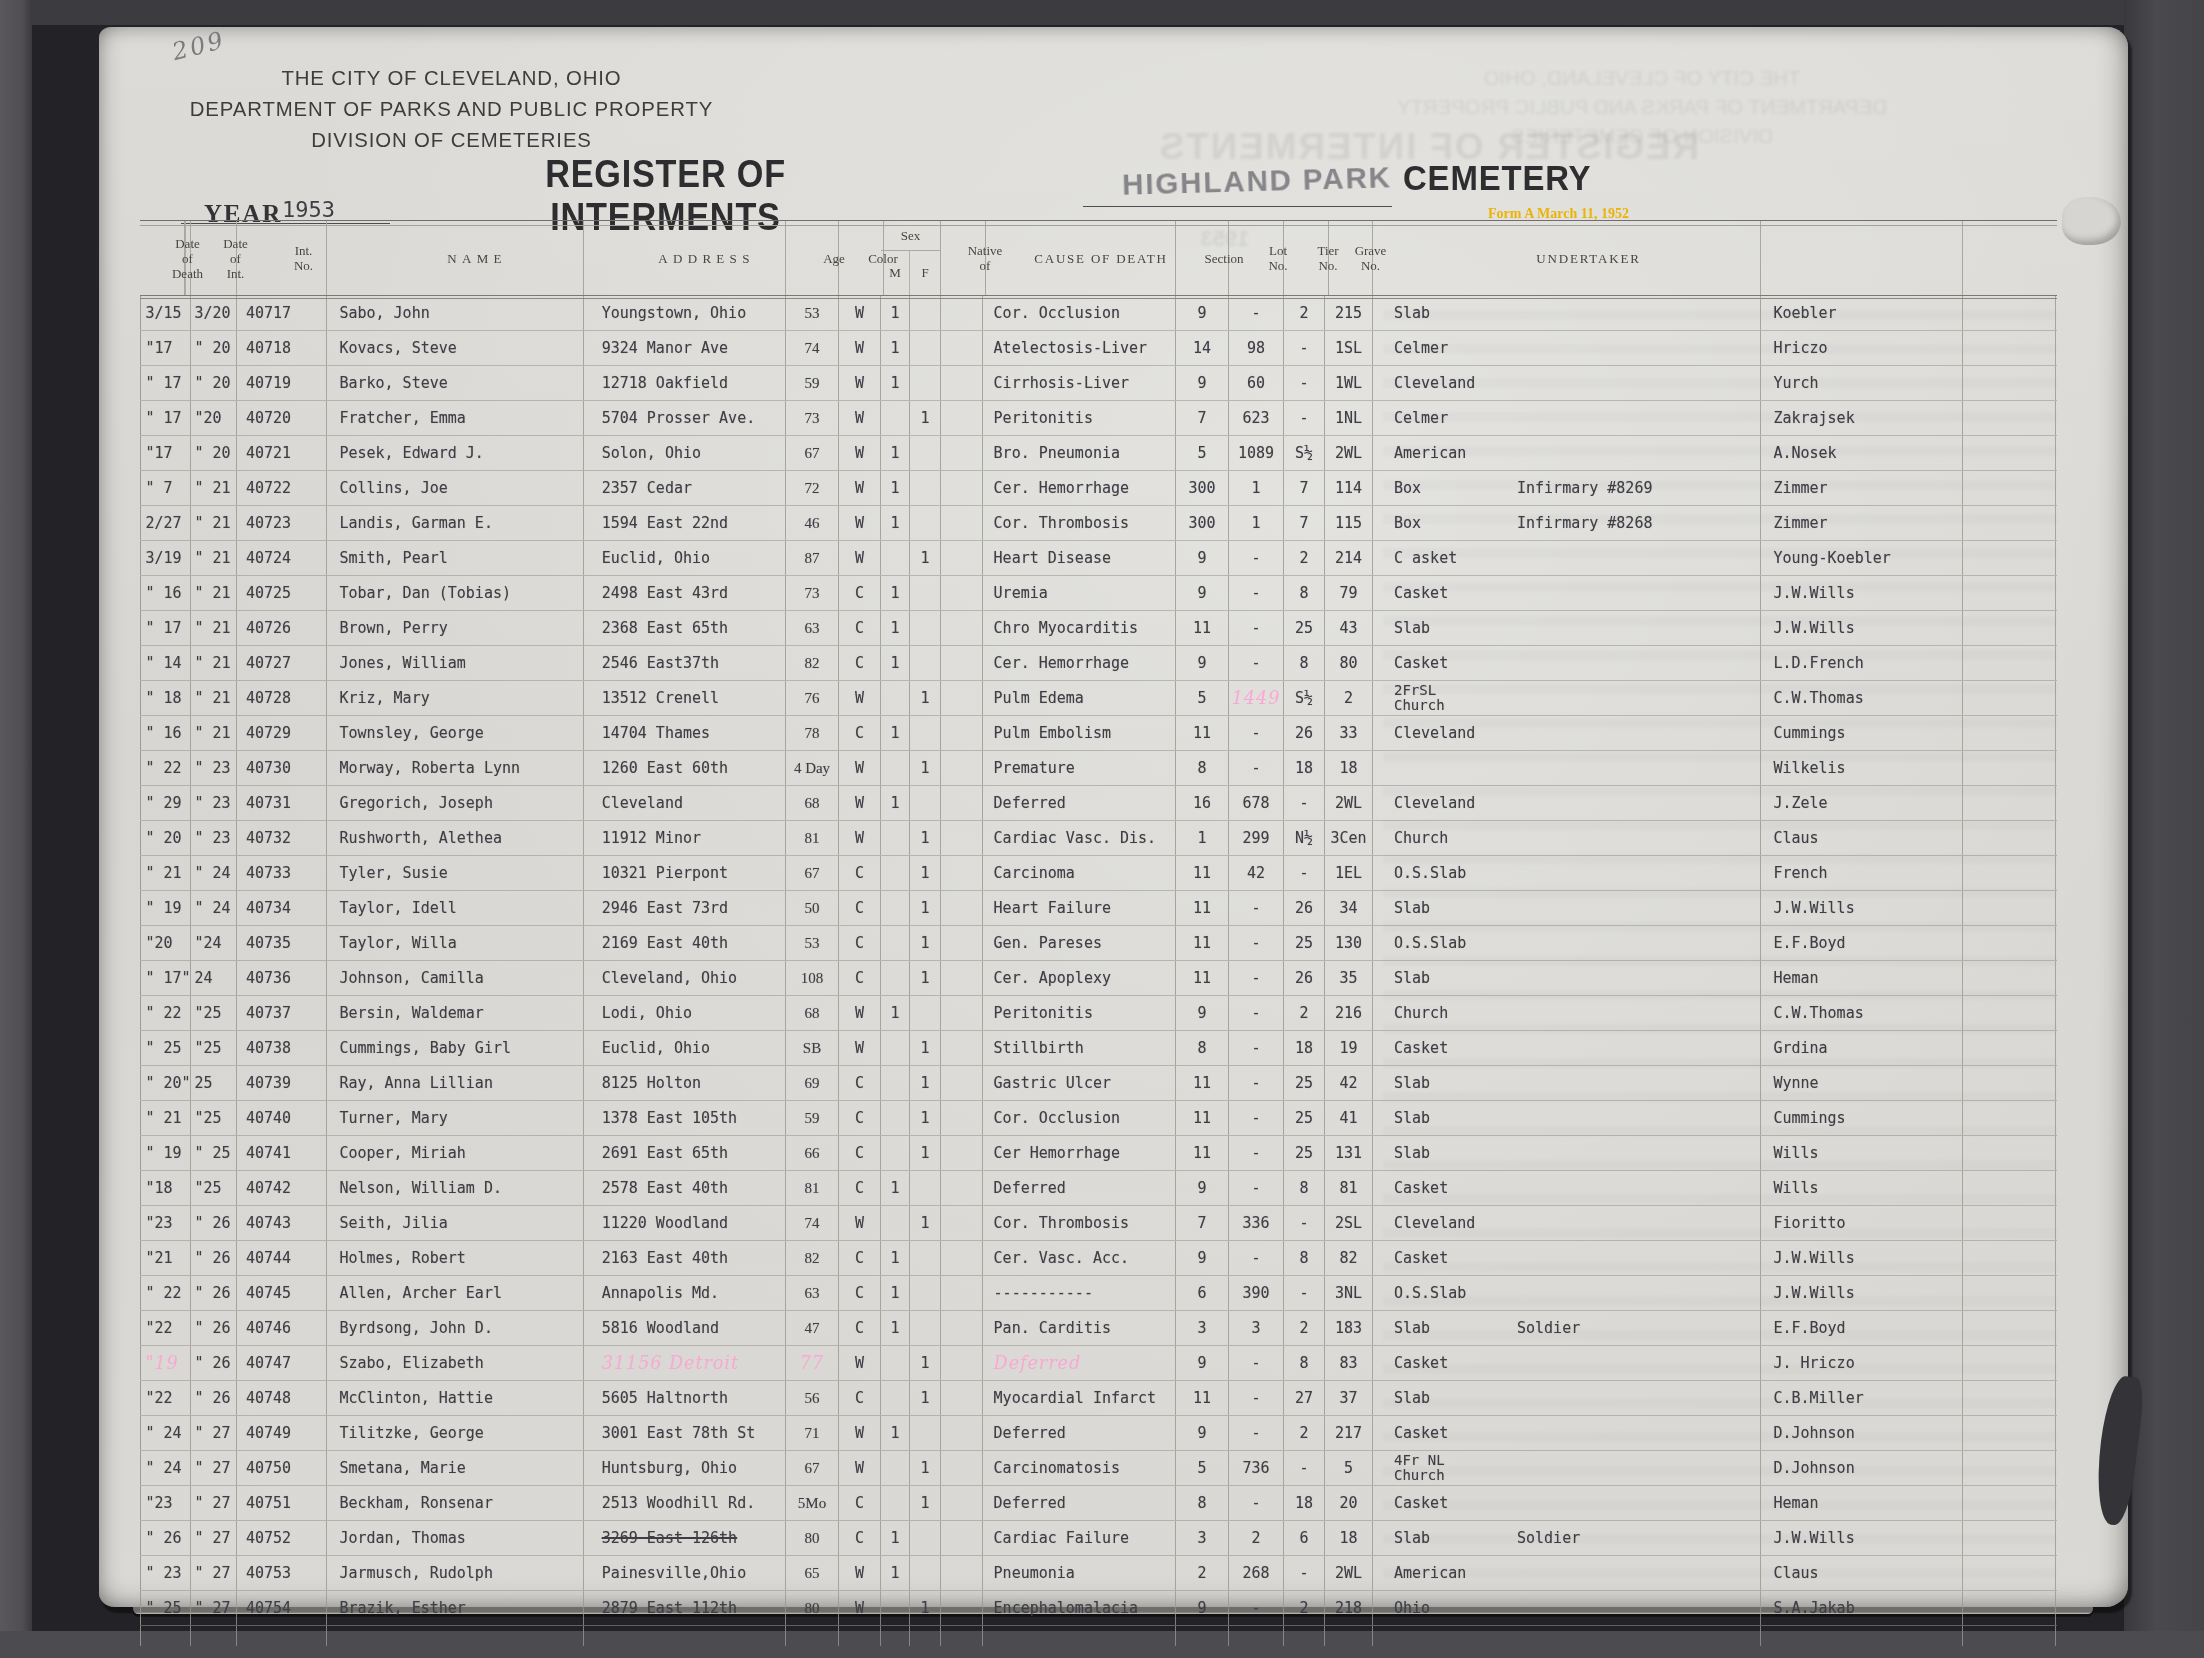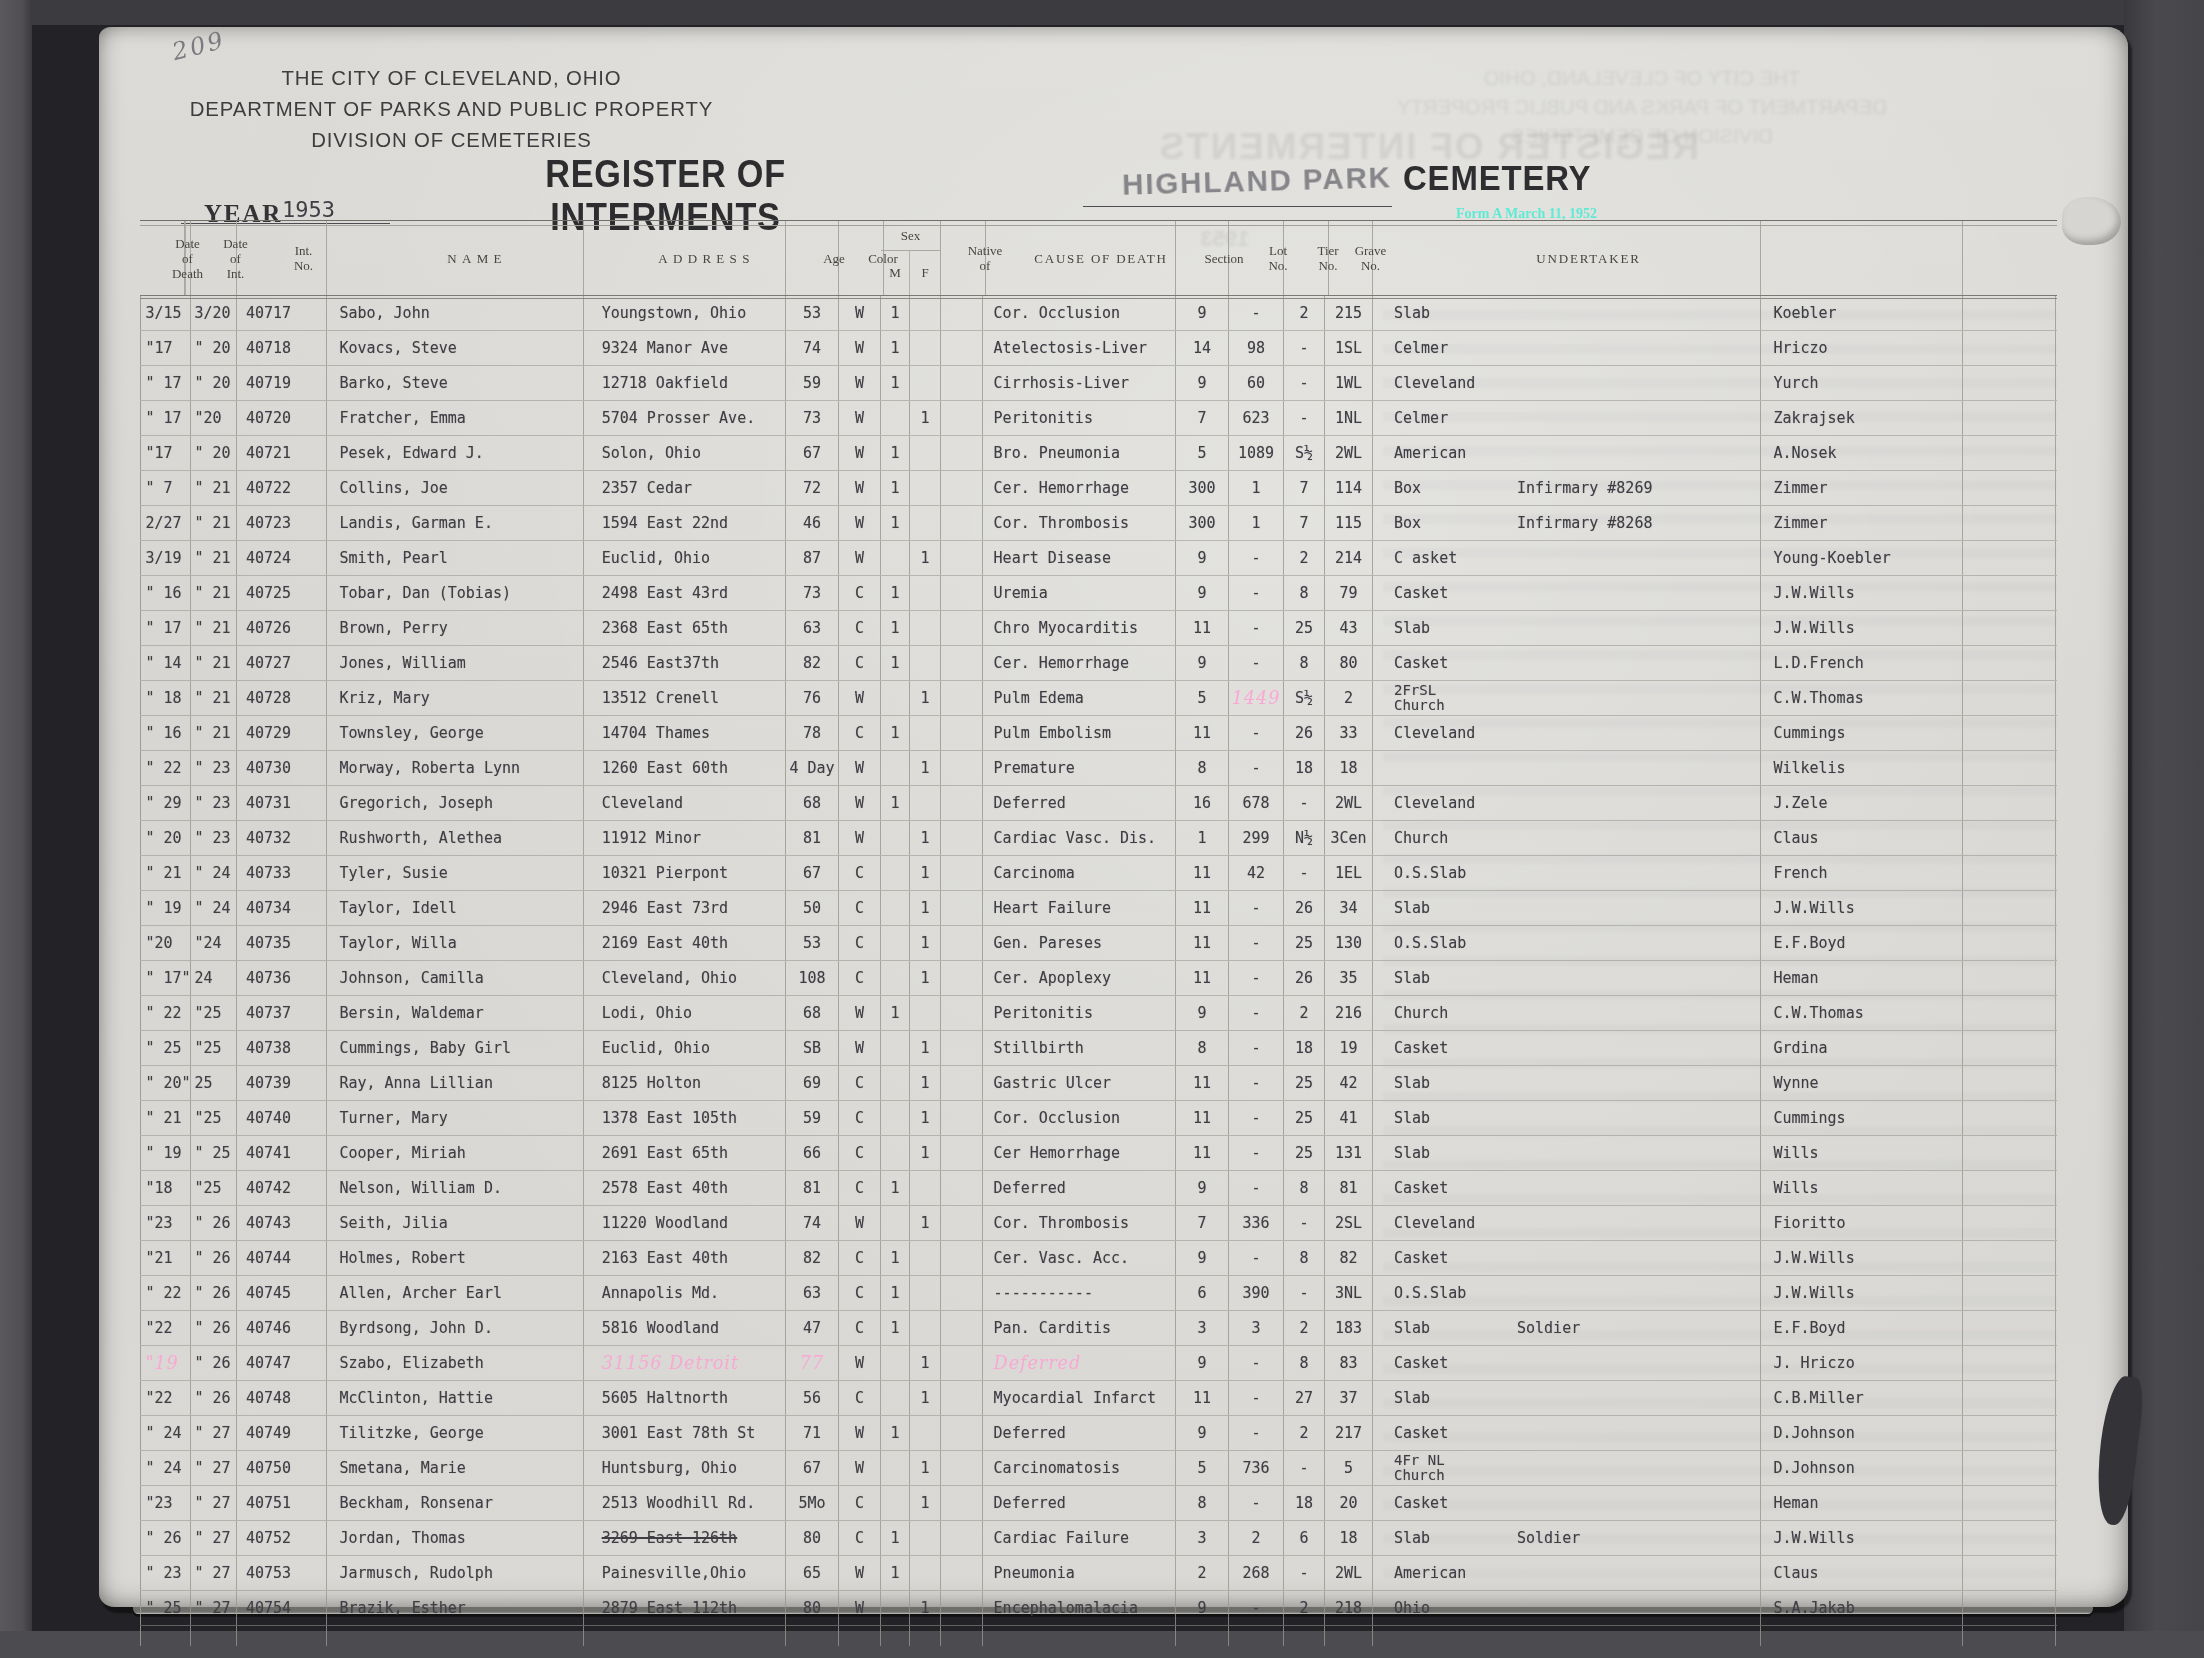--- a/index.html
+++ b/index.html
@@ -43,22 +43,22 @@
   .org{position:absolute;left:168px;top:62px;width:567px;text-align:center;
     color:#3d3d3f;font-size:21px;line-height:31px;letter-spacing:0.9px;transform:scaleX(0.97);}
   .title{position:absolute;left:417px;top:153px;width:497px;text-align:center;
     font-weight:bold;font-size:38px;letter-spacing:0.9px;color:#2d2d30;transform:scaleX(0.9);}
   .stamp{position:absolute;left:1124px;top:165px;width:266px;text-align:center;font-weight:bold;
     font-size:29px;color:#737278;letter-spacing:1.8px;transform:rotate(-1.6deg) scaleX(1.02);
     opacity:0.82;filter:blur(0.4px);}
   .stamp-line{position:absolute;left:1083px;top:206px;width:309px;border-bottom:1.8px solid #4e4d51;}
   .cemetery{position:absolute;left:1397px;top:158px;font-weight:bold;font-size:35px;
     letter-spacing:0.9px;color:#2e2e31;transform:scaleX(0.94);}
-  .form-note{position:absolute;left:1456px;top:206px;font-family:"Liberation Serif",serif;
-    font-weight:bold;font-size:14px;color:#5eead4;}
+  .form-note{position:absolute;left:1488px;top:206px;font-family:"Liberation Serif",serif;
+    font-weight:bold;font-size:14px;color:#eab308;}
   .year-label{position:absolute;left:204px;top:200px;font-family:"Liberation Serif",serif;
     font-weight:bold;font-size:25px;letter-spacing:1.8px;color:#333335;}
   .year-value{position:absolute;left:282px;top:197px;font-family:"DejaVu Sans Mono",monospace;
     font-size:22px;color:#3f3e44;}
   .year-line{position:absolute;left:181px;top:223px;width:209px;border-bottom:1.8px solid #4e4d51;}
 
   
   .ghost{position:absolute;transform:scaleX(-1);opacity:0.10;filter:blur(1.4px);color:#4c4c52;
     text-align:center;pointer-events:none;}
   .ghost-org{left:1206px;top:37px;width:674px;font-size:20.4px;line-height:29px;}
@@ -91,21 +91,21 @@
   .tbody{font-family:"DejaVu Sans Mono",monospace;font-size:15px;}
   .r{display:grid;grid-template-columns:var(--cols);grid-auto-rows:34px;
     border-bottom:0.9px solid rgba(150,148,140,0.55);}
   .r.ext{height:19.5px;border-bottom:none;}
   .r.ext .c{height:19.5px;}
   .c{display:flex;align-items:center;border-right:0.9px solid rgba(152,150,142,0.8);
     overflow:visible;white-space:pre;text-shadow:0 0 0.9px rgba(55,55,65,0.35);}
   .c.first{border-left:0.9px solid rgba(152,150,142,0.9);}
   .c-dd{padding-left:4.4px;} .c-di{padding-left:3.5px;} .c-no{padding-left:8.9px;}
   .c-name{padding-left:12.4px;} .c-addr{padding-left:17.7px;}
-  .c-age{justify-content:center;} .c-color{justify-content:center;}
+  .c-age{justify-content:center;font-family:Liberation Serif, serif;} .c-color{justify-content:center;}
   .c-m,.c-f{justify-content:center;} .c-nat{justify-content:center;}
   .c-cause{padding-left:10.6px;}
   .c-sec,.c-lot,.c-tier,.c-grave{justify-content:center;}
   .c-rem{padding-left:21px;position:relative;}
   .c-und{padding-left:12.4px;text-align:center;}
   .rem-extra{position:absolute;left:144px;top:50%;transform:translateY(-50%);}
   .two-line{display:flex;flex-direction:column;line-height:15px;font-size:14px;}
   .hand{font-family:"DejaVu Serif",serif;font-style:italic;font-size:17.7px;letter-spacing:0.9px;
     text-shadow:none;color:#f9a8d4;}
   .strike{text-decoration:line-through;text-decoration-thickness:1.8px;}

